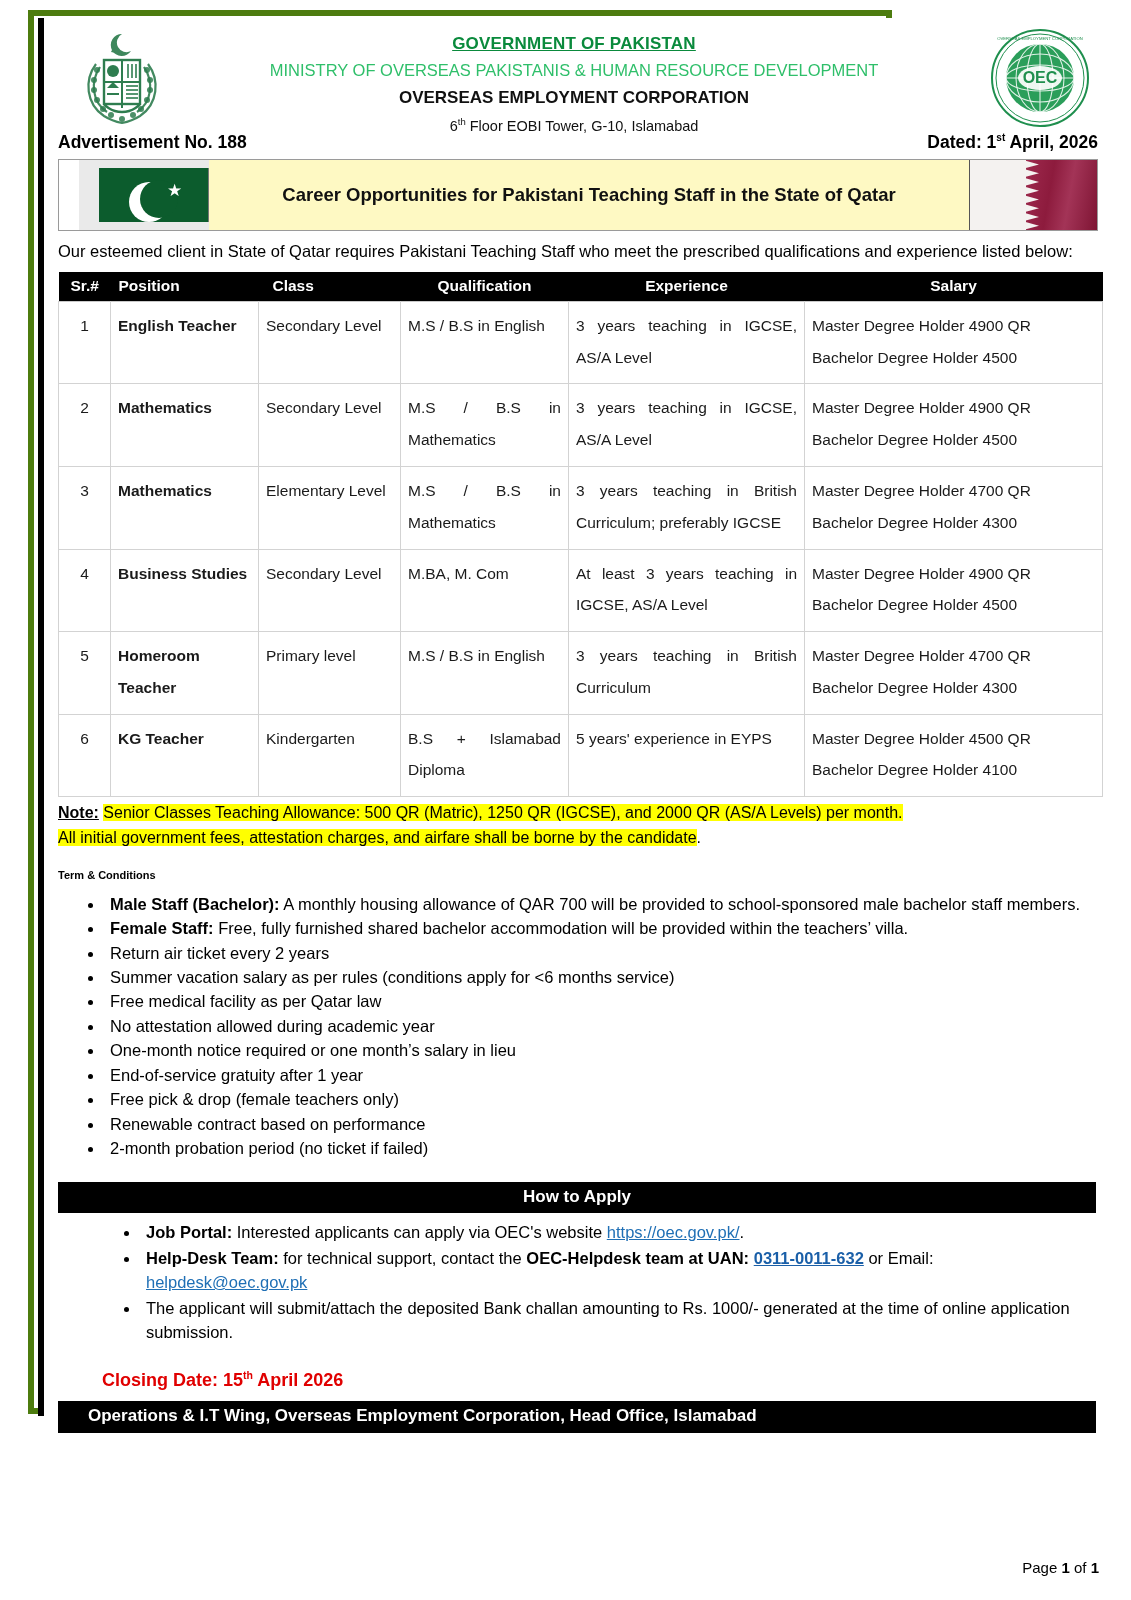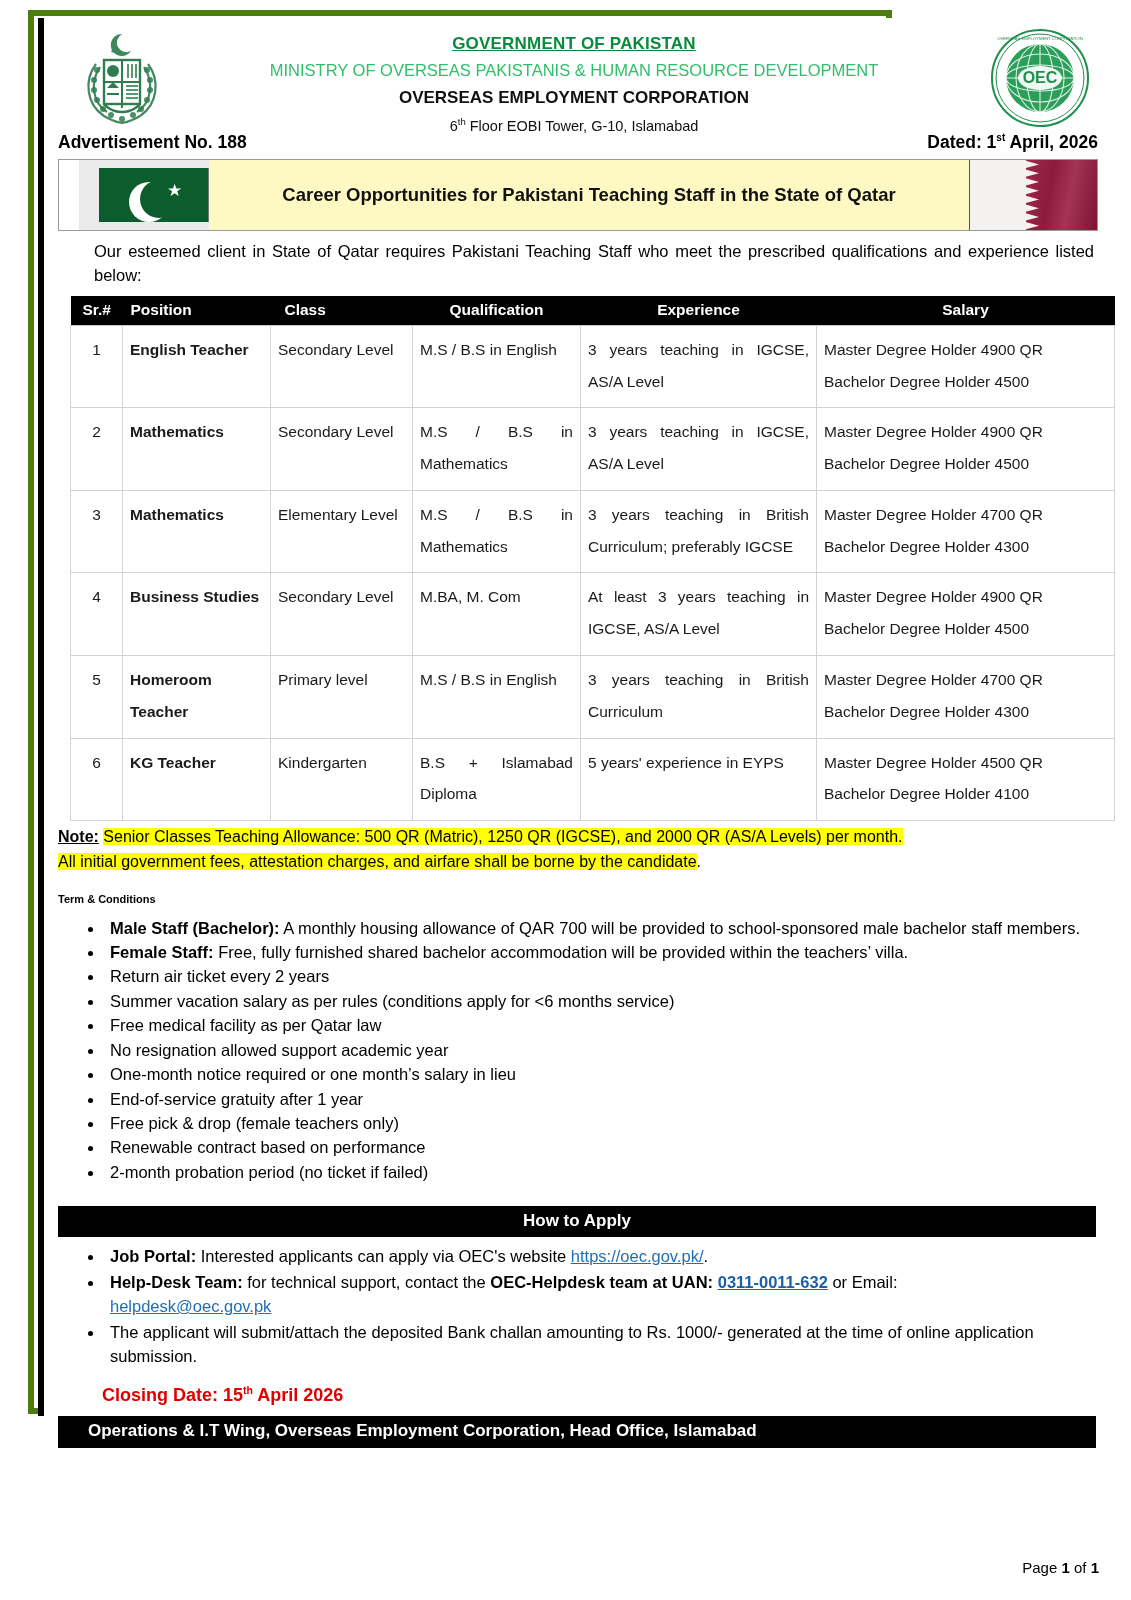--- a/index.html
+++ b/index.html
@@ -123,27 +123,26 @@
   .qa-white { position: absolute; left:0; top:0; width: 46%; height: 100%; background: #f4f2f0; }
   .qa-maroon { position: absolute; right:0; top:0; width: 56%; height: 100%;
     background: linear-gradient(100deg, #9e2a4e 0%, #8d1b3d 35%, #a33457 60%, #7e1433 100%); }
   .qa-serr { position: absolute; left: 42%; top: 0; width: 16px; height: 100%; }
 
   
   .intro {
     font-size: 16.5px; line-height: 1.45;
     text-align: justify;
     padding: 9px 10px 8px 14px;
-    margin-left: 36px;
   }
 
   
   table.jobs {
     width: calc(100% - 22px);
-    margin-left: 26px;
+    margin-left: 14px;
     border-collapse: collapse;
     table-layout: fixed;
     font-size: 15.5px;
     padding-left: 33px;
   }
   table.jobs thead th {
     background: #000; color: #fff;
     font-size: 15.5px; font-weight: bold;
     padding: 5px 4px 6px 4px;
     text-align: center;
@@ -189,22 +188,22 @@
 
   
   .apply-bar {
     background: #000; color: #fff;
     font-size: 17px; font-weight: bold;
     text-align: center;
     padding: 5px 0 6px 0;
     margin: 22px 8px 0 14px;
   }
   ul.apply {
-    margin: 8px 0 7px 0;
-    padding-left: 60px;
+    margin: 8px 0 16px 0;
+    padding-left: 96px;
     font-size: 16.5px;
     line-height: 1.45;
   }
   ul.apply li { margin-bottom: 2px; padding-left: 6px; padding-right: 20px; }
   a.lnk { color: #1f6fb5; text-decoration: underline; }
   a.lnk.dark { color: #1a5fa8; font-weight: bold; }
   .closing {
     color: #e00000; font-weight: bold; font-size: 18px;
     padding: 8px 0 0 58px;
   }
@@ -425,21 +424,21 @@
     <span class="hl">All initial government fees, attestation charges, and airfare shall be borne by the candidate</span><span>.</span>
   </div>
 
   <div class="terms-head">Term &amp; Conditions</div>
   <ul class="terms">
     <li><b>Male Staff (Bachelor):</b><span> A monthly housing allowance of QAR 700 will be provided to school-sponsored male bachelor staff members.</span></li>
     <li><b>Female Staff:</b><span> Free, fully furnished shared bachelor accommodation will be provided within the teachers’ villa.</span></li>
     <li><span>Return air ticket every 2 years</span></li>
     <li><span>Summer vacation salary as per rules (conditions apply for &lt;6 months service)</span></li>
     <li><span>Free medical facility as per Qatar law</span></li>
-    <li><span>No resignation allowed support academic year</span></li>
+    <li><span>No attestation allowed during academic year</span></li>
     <li><span>One-month notice required or one month’s salary in lieu</span></li>
     <li><span>End-of-service gratuity after 1 year</span></li>
     <li><span>Free pick &amp; drop (female teachers only)</span></li>
     <li><span>Renewable contract based on performance</span></li>
     <li><span>2-month probation period (no ticket if failed)</span></li>
   </ul>
 
   <div class="apply-bar">How to Apply</div>
   <ul class="apply">
     <li>

